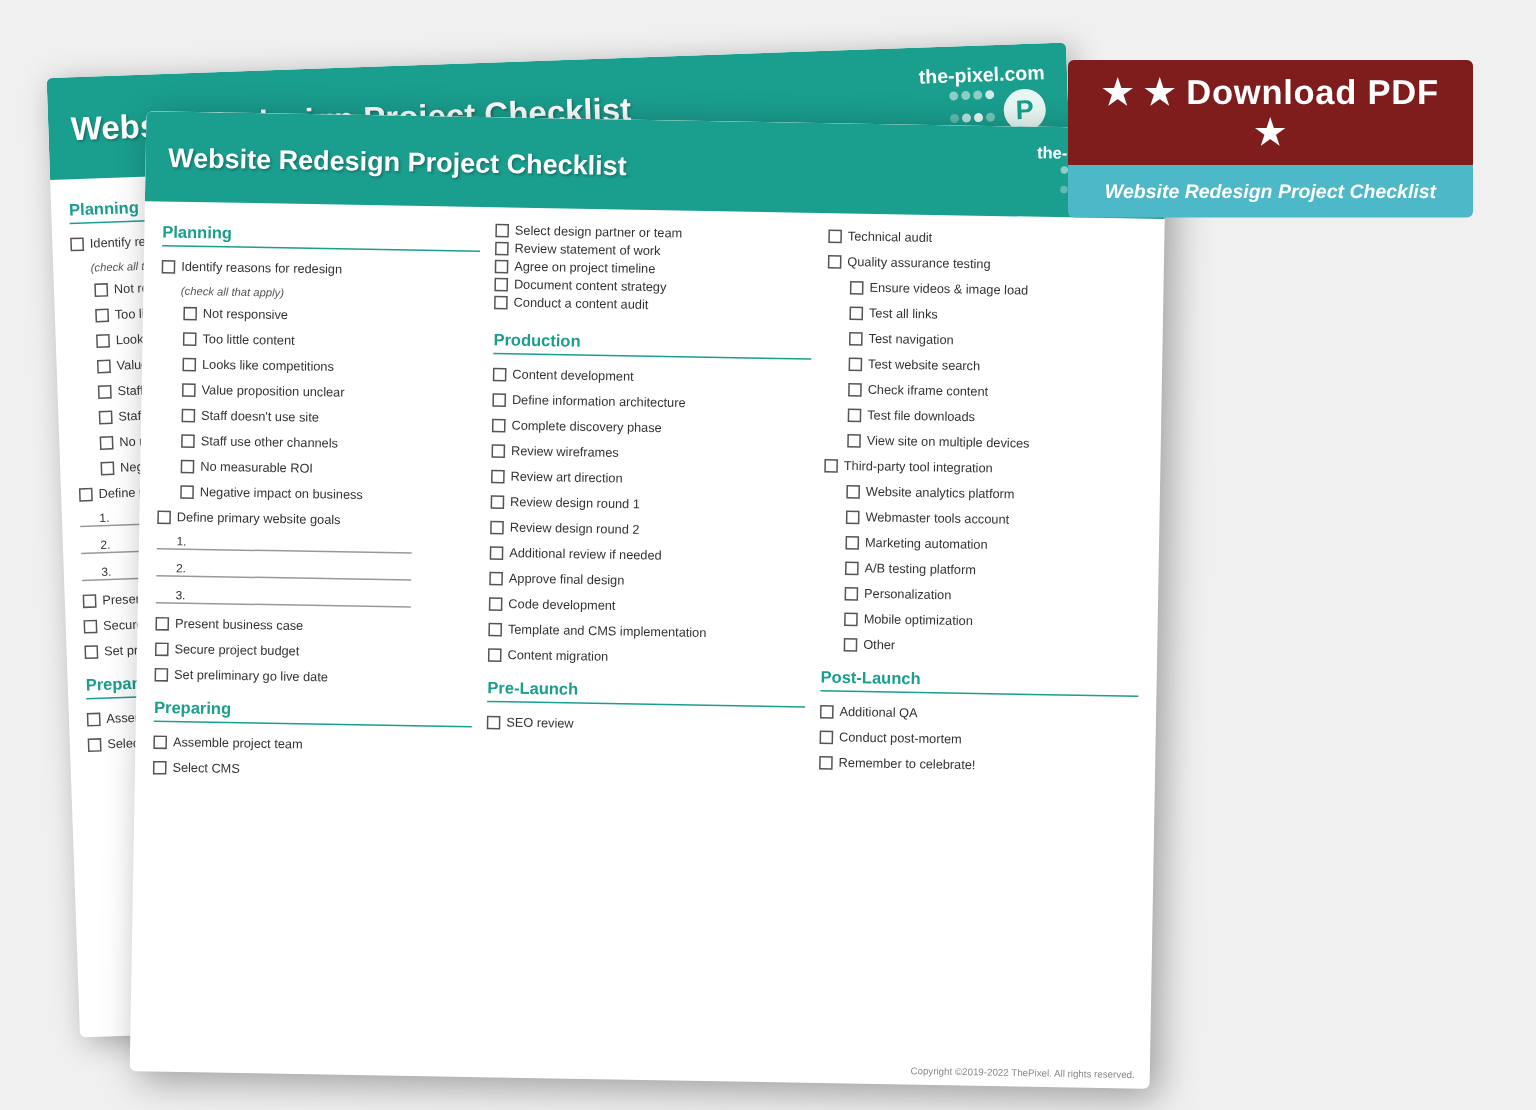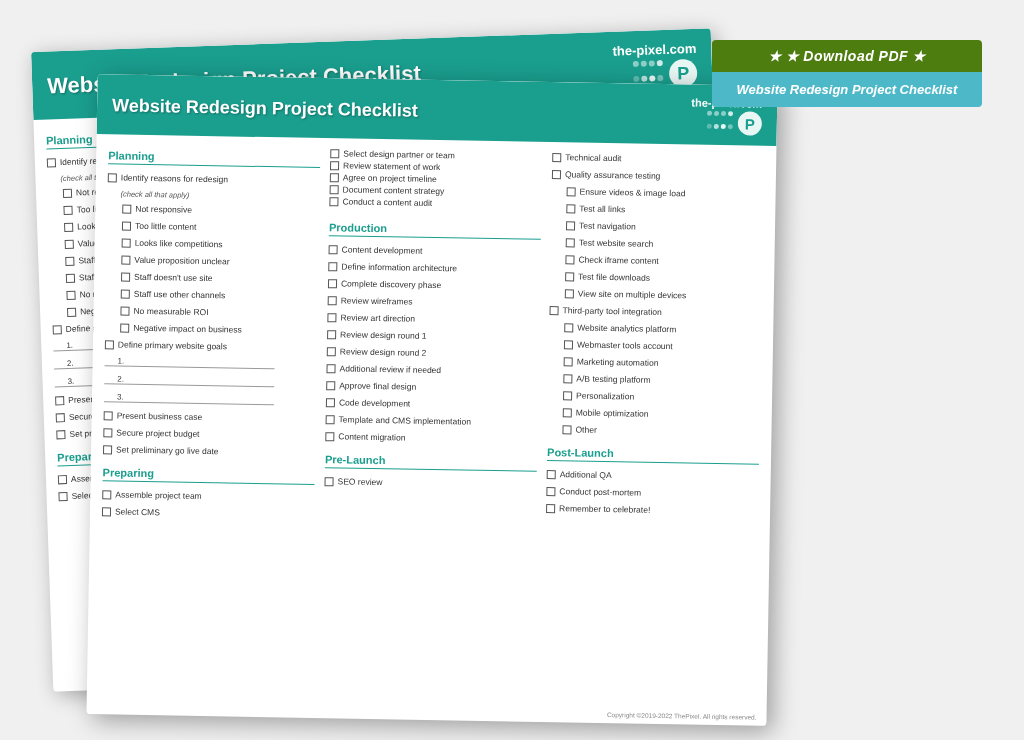--- a/index.html
+++ b/index.html
@@ -52,29 +52,28 @@
     
     .download-badge {
       position: absolute;
       top: 20px;
       right: 10px;
       z-index: 10;
       width: 270px;
     }
 
     .badge-top {
-      background: #4d7c0f;
+      background: #7f1d1d;
       color: white;
       font-weight: bold;
-      font-size: 14px;
+      font-size: 23px;
       text-align: center;
       padding: 8px 20px;
       border-radius: 4px 4px 0 0;
       letter-spacing: 0.5px;
-      font-style: italic;
     }
 
     .badge-bottom {
       background: #4db8c8;
       color: white;
       font-weight: bold;
       font-size: 13px;
       text-align: center;
       padding: 10px 15px;
       border-radius: 0 0 4px 4px;

